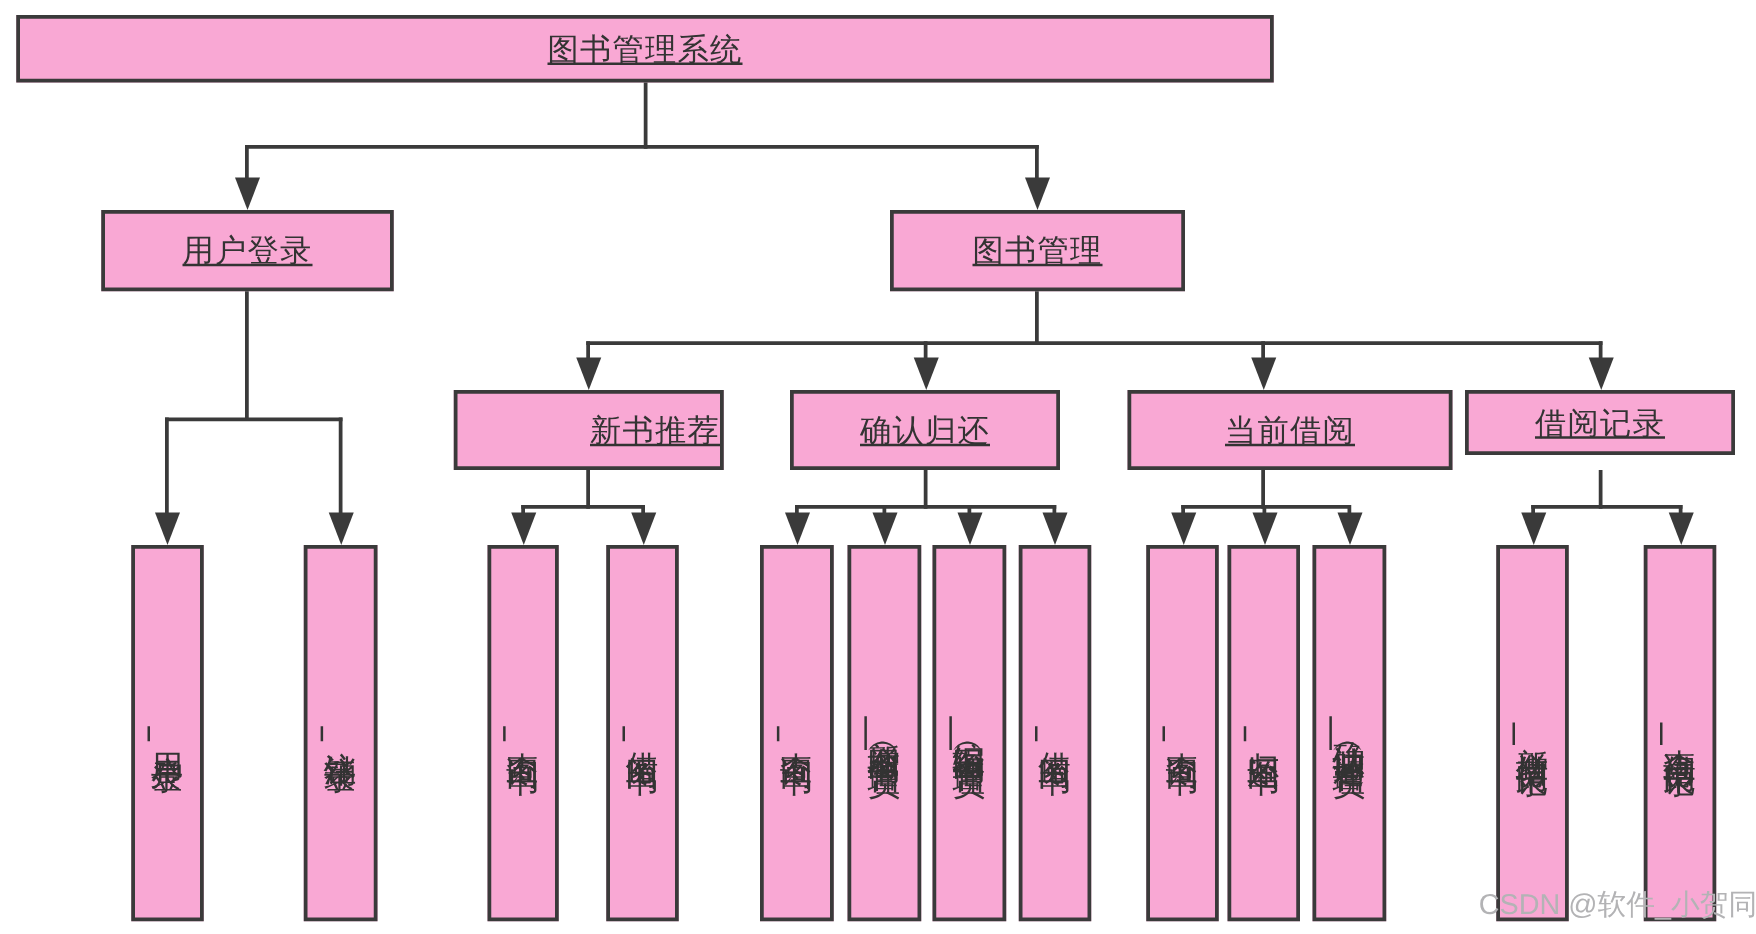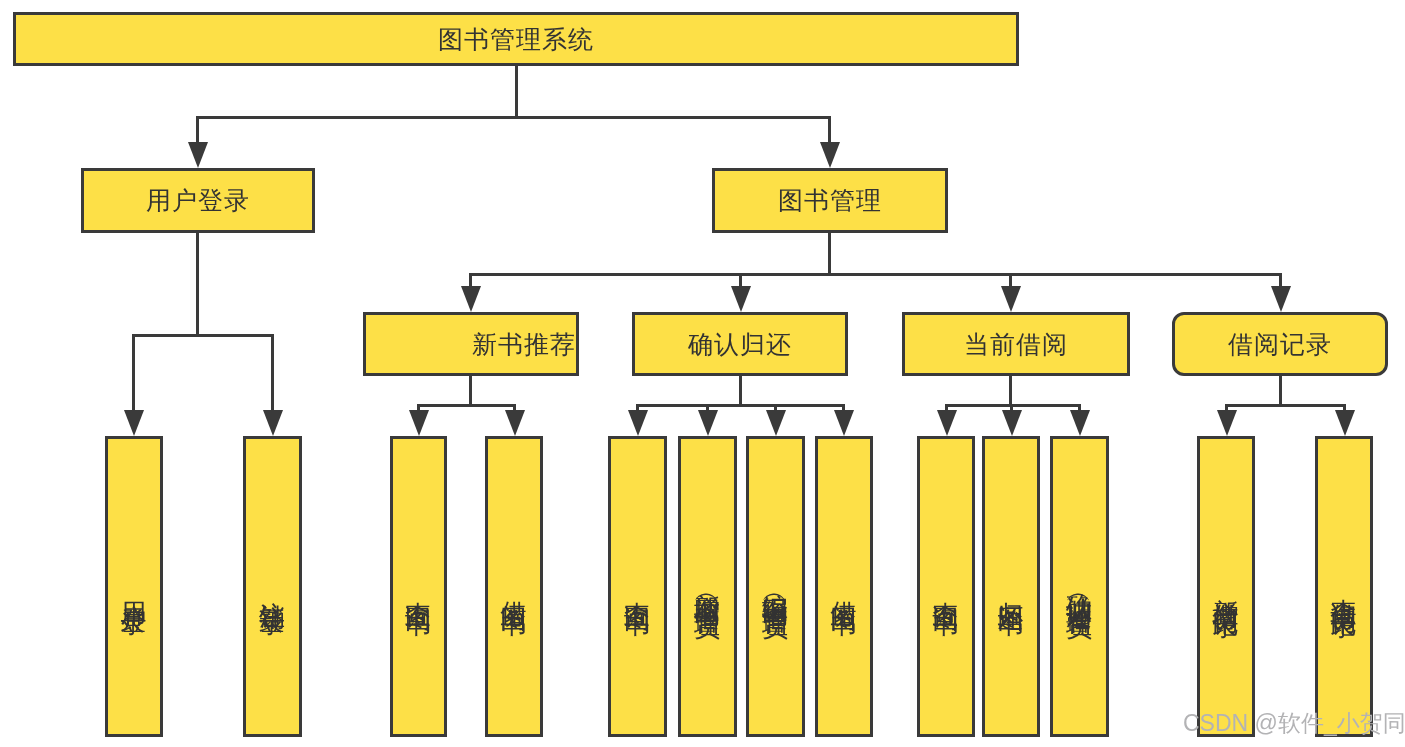--- a/index.html
+++ b/index.html
@@ -9,25 +9,26 @@
     height: 747px;
     background: #ffffff;
     font-family: "Liberation Sans", "DejaVu Sans", sans-serif;
     color: #333333;
     overflow: hidden;
   }
   .node {
     position: absolute;
     box-sizing: border-box;
     border: 3px solid #3a3a3a;
-    background: #fde047;
+    background: #f9a8d4;
     display: flex;
     align-items: center;
     justify-content: center;
     color: #333333;
+    text-decoration: underline;
   }
   .node.h { font-size: 25px; letter-spacing: 1px; }
   .node.v { font-size: 26px; }
   .node.v .vtext {
     writing-mode: vertical-rl;
     text-orientation: mixed;
     letter-spacing: 3px;
     line-height: 1;
     white-space: nowrap;
   }
@@ -94,24 +95,24 @@
   <div class="arrow" style="left:1001px; top:286px;"></div>
   <div class="line" style="left:1279px; top:273px; width:3px; height:18px;"></div>
   <div class="arrow" style="left:1271px; top:286px;"></div>
 
   <div class="node h" style="left:363px; top:312px; width:216px; height:64px;justify-content:flex-end;">
     <span>新书推荐</span>
   </div>
   <div class="node h" style="left:632px; top:312px; width:216px; height:64px;">
     <span>确认归还</span>
   </div>
-  <div class="node h" style="left:902px; top:312px; width:228px; height:64px;">
+  <div class="node h" style="left:902px; top:312px; width:260px; height:64px;">
     <span>当前借阅</span>
   </div>
-  <div class="node h" style="left:1172px; top:312px; width:216px; height:64px;border-radius:12px;">
+  <div class="node h" style="left:1172px; top:312px; width:216px; height:52px;">
     <span>借阅记录</span>
   </div>
 
   <div class="line" style="left:469px; top:376px; width:3px; height:31px;"></div>
   <div class="line" style="left:417px; top:404px; width:99px; height:3px;"></div>
   <div class="line" style="left:417px; top:404px; width:3px; height:12px;"></div>
   <div class="arrow" style="left:409px; top:410px;"></div>
   <div class="line" style="left:513px; top:404px; width:3px; height:12px;"></div>
   <div class="arrow" style="left:505px; top:410px;"></div>
 

